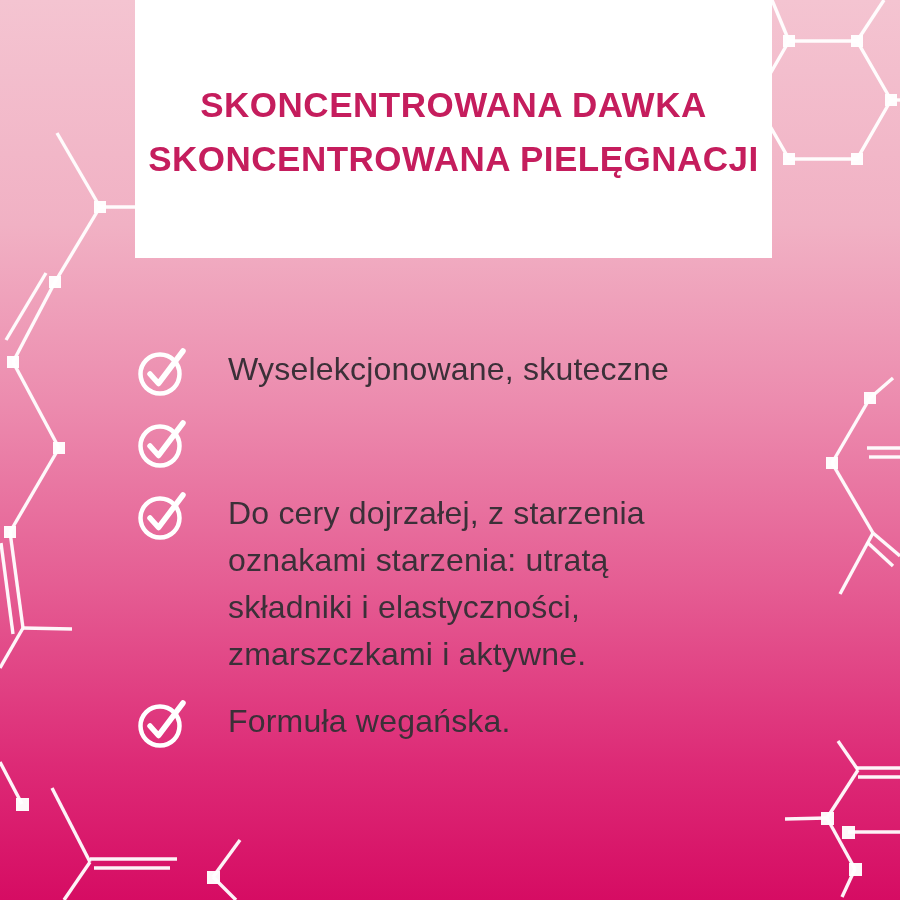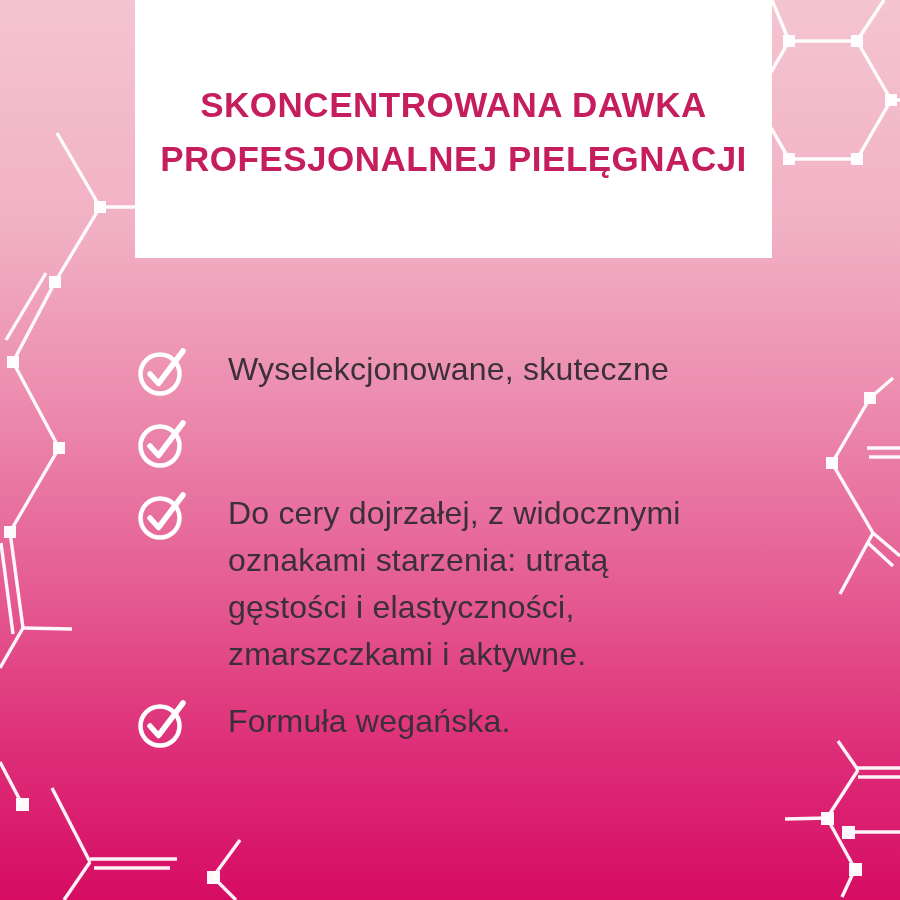--- a/index.html
+++ b/index.html
@@ -107,21 +107,21 @@
       <line x1="855" y1="869" x2="842" y2="897"></line>
       <rect x="821" y="812" width="13" height="13"></rect>
       <rect x="842" y="826" width="13" height="13"></rect>
       <rect x="849" y="863" width="13" height="13"></rect>
     </g>
   </svg>
 
   <header class="banner">
     <h1 class="title">
       <span>SKONCENTROWANA DAWKA</span>
-      <span>PROFESJONALNEJ PIELĘGNACJI</span>
+      <span>SKONCENTROWANA PIELĘGNACJI</span>
     </h1>
   </header>
 
   <ul class="checklist">
 
     <li class="check-item">
       <svg class="check-badge" viewBox="0 0 52 52">
         <circle cx="23" cy="28" r="19.5" fill="none" stroke="#ffffff" stroke-width="4.5"></circle>
         <path d="M13 28 L21.5 37.5 L46 5" fill="none" stroke="#ffffff" stroke-width="5.5" stroke-linecap="round" stroke-linejoin="round"></path>
       </svg>
@@ -136,23 +136,23 @@
         <path d="M13 28 L21.5 37.5 L46 5" fill="none" stroke="#ffffff" stroke-width="5.5" stroke-linecap="round" stroke-linejoin="round"></path>
       </svg>
     </li>
 
     <li class="check-item">
       <svg class="check-badge" viewBox="0 0 52 52">
         <circle cx="23" cy="28" r="19.5" fill="none" stroke="#ffffff" stroke-width="4.5"></circle>
         <path d="M13 28 L21.5 37.5 L46 5" fill="none" stroke="#ffffff" stroke-width="5.5" stroke-linecap="round" stroke-linejoin="round"></path>
       </svg>
       <div class="item-text">
-        <div>Do cery dojrzałej, z widocznymi</div>
+        <div>Do cery dojrzałej, z starzenia</div>
         <div>oznakami starzenia: utratą</div>
-        <div>gęstości i elastyczności,</div>
+        <div>składniki i elastyczności,</div>
         <div>zmarszczkami i aktywne.</div>
       </div>
     </li>
 
     <li class="check-item">
       <svg class="check-badge" viewBox="0 0 52 52">
         <circle cx="23" cy="28" r="19.5" fill="none" stroke="#ffffff" stroke-width="4.5"></circle>
         <path d="M13 28 L21.5 37.5 L46 5" fill="none" stroke="#ffffff" stroke-width="5.5" stroke-linecap="round" stroke-linejoin="round"></path>
       </svg>
       <div class="item-text">

